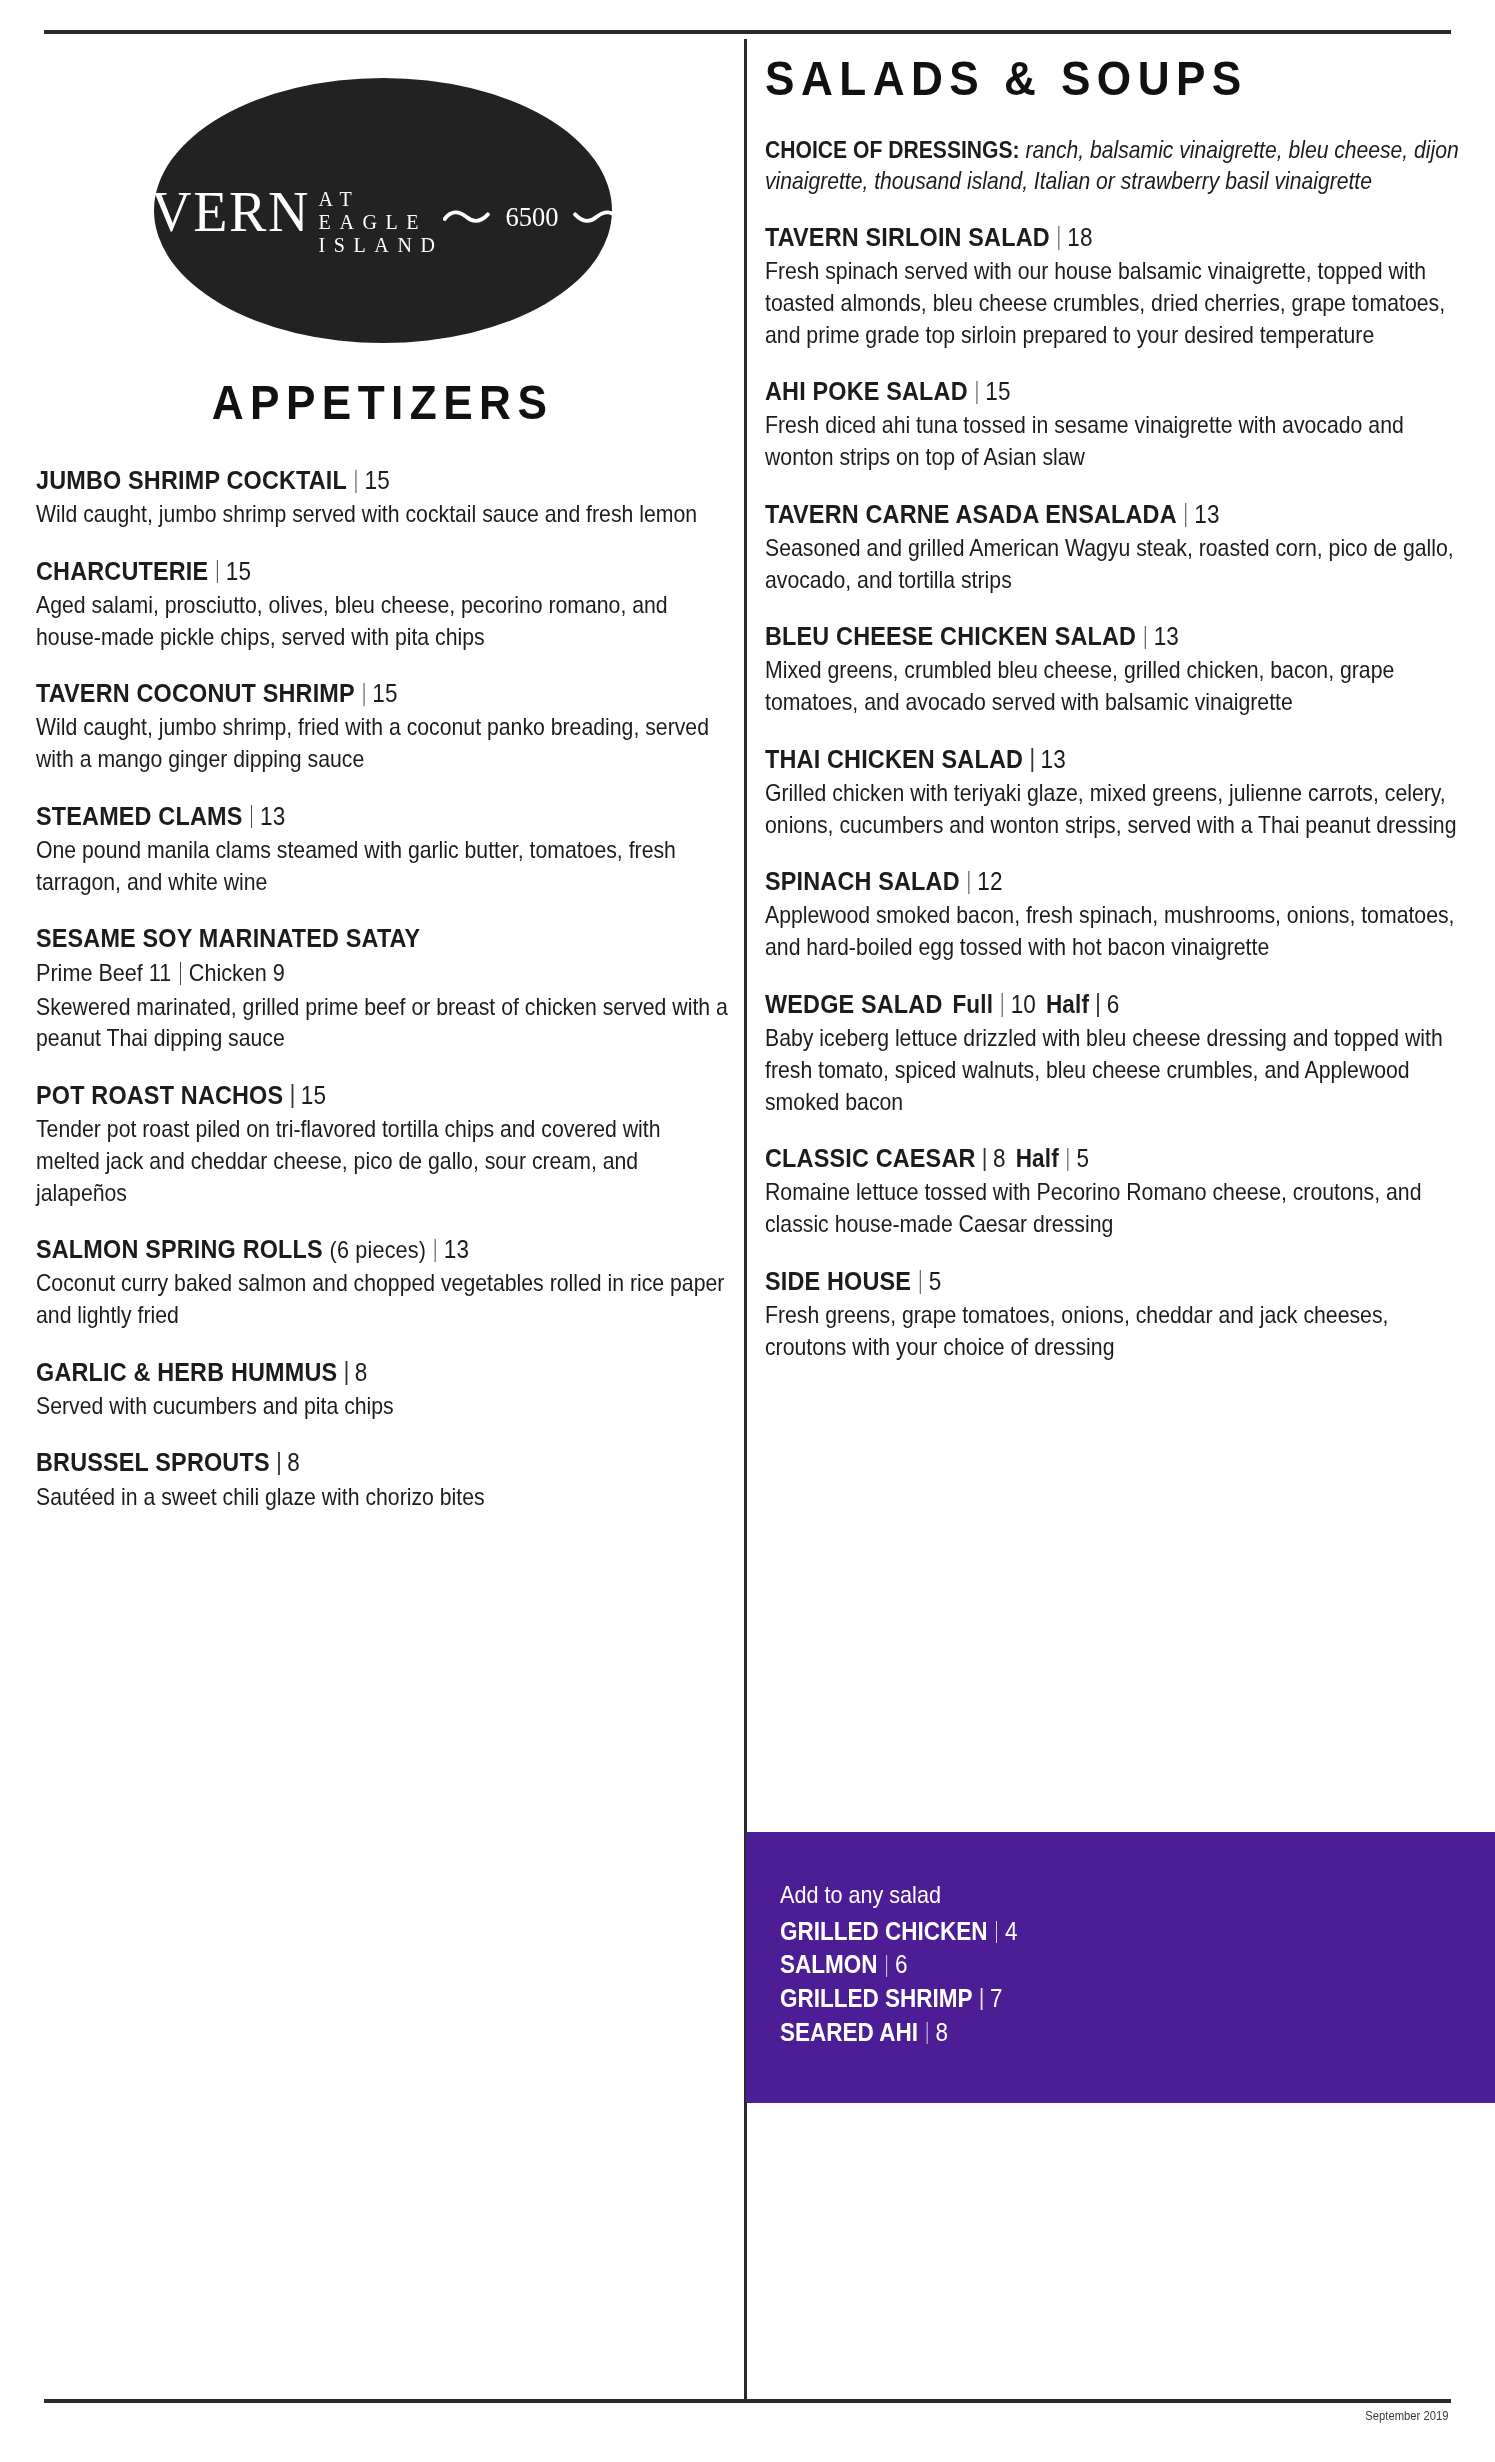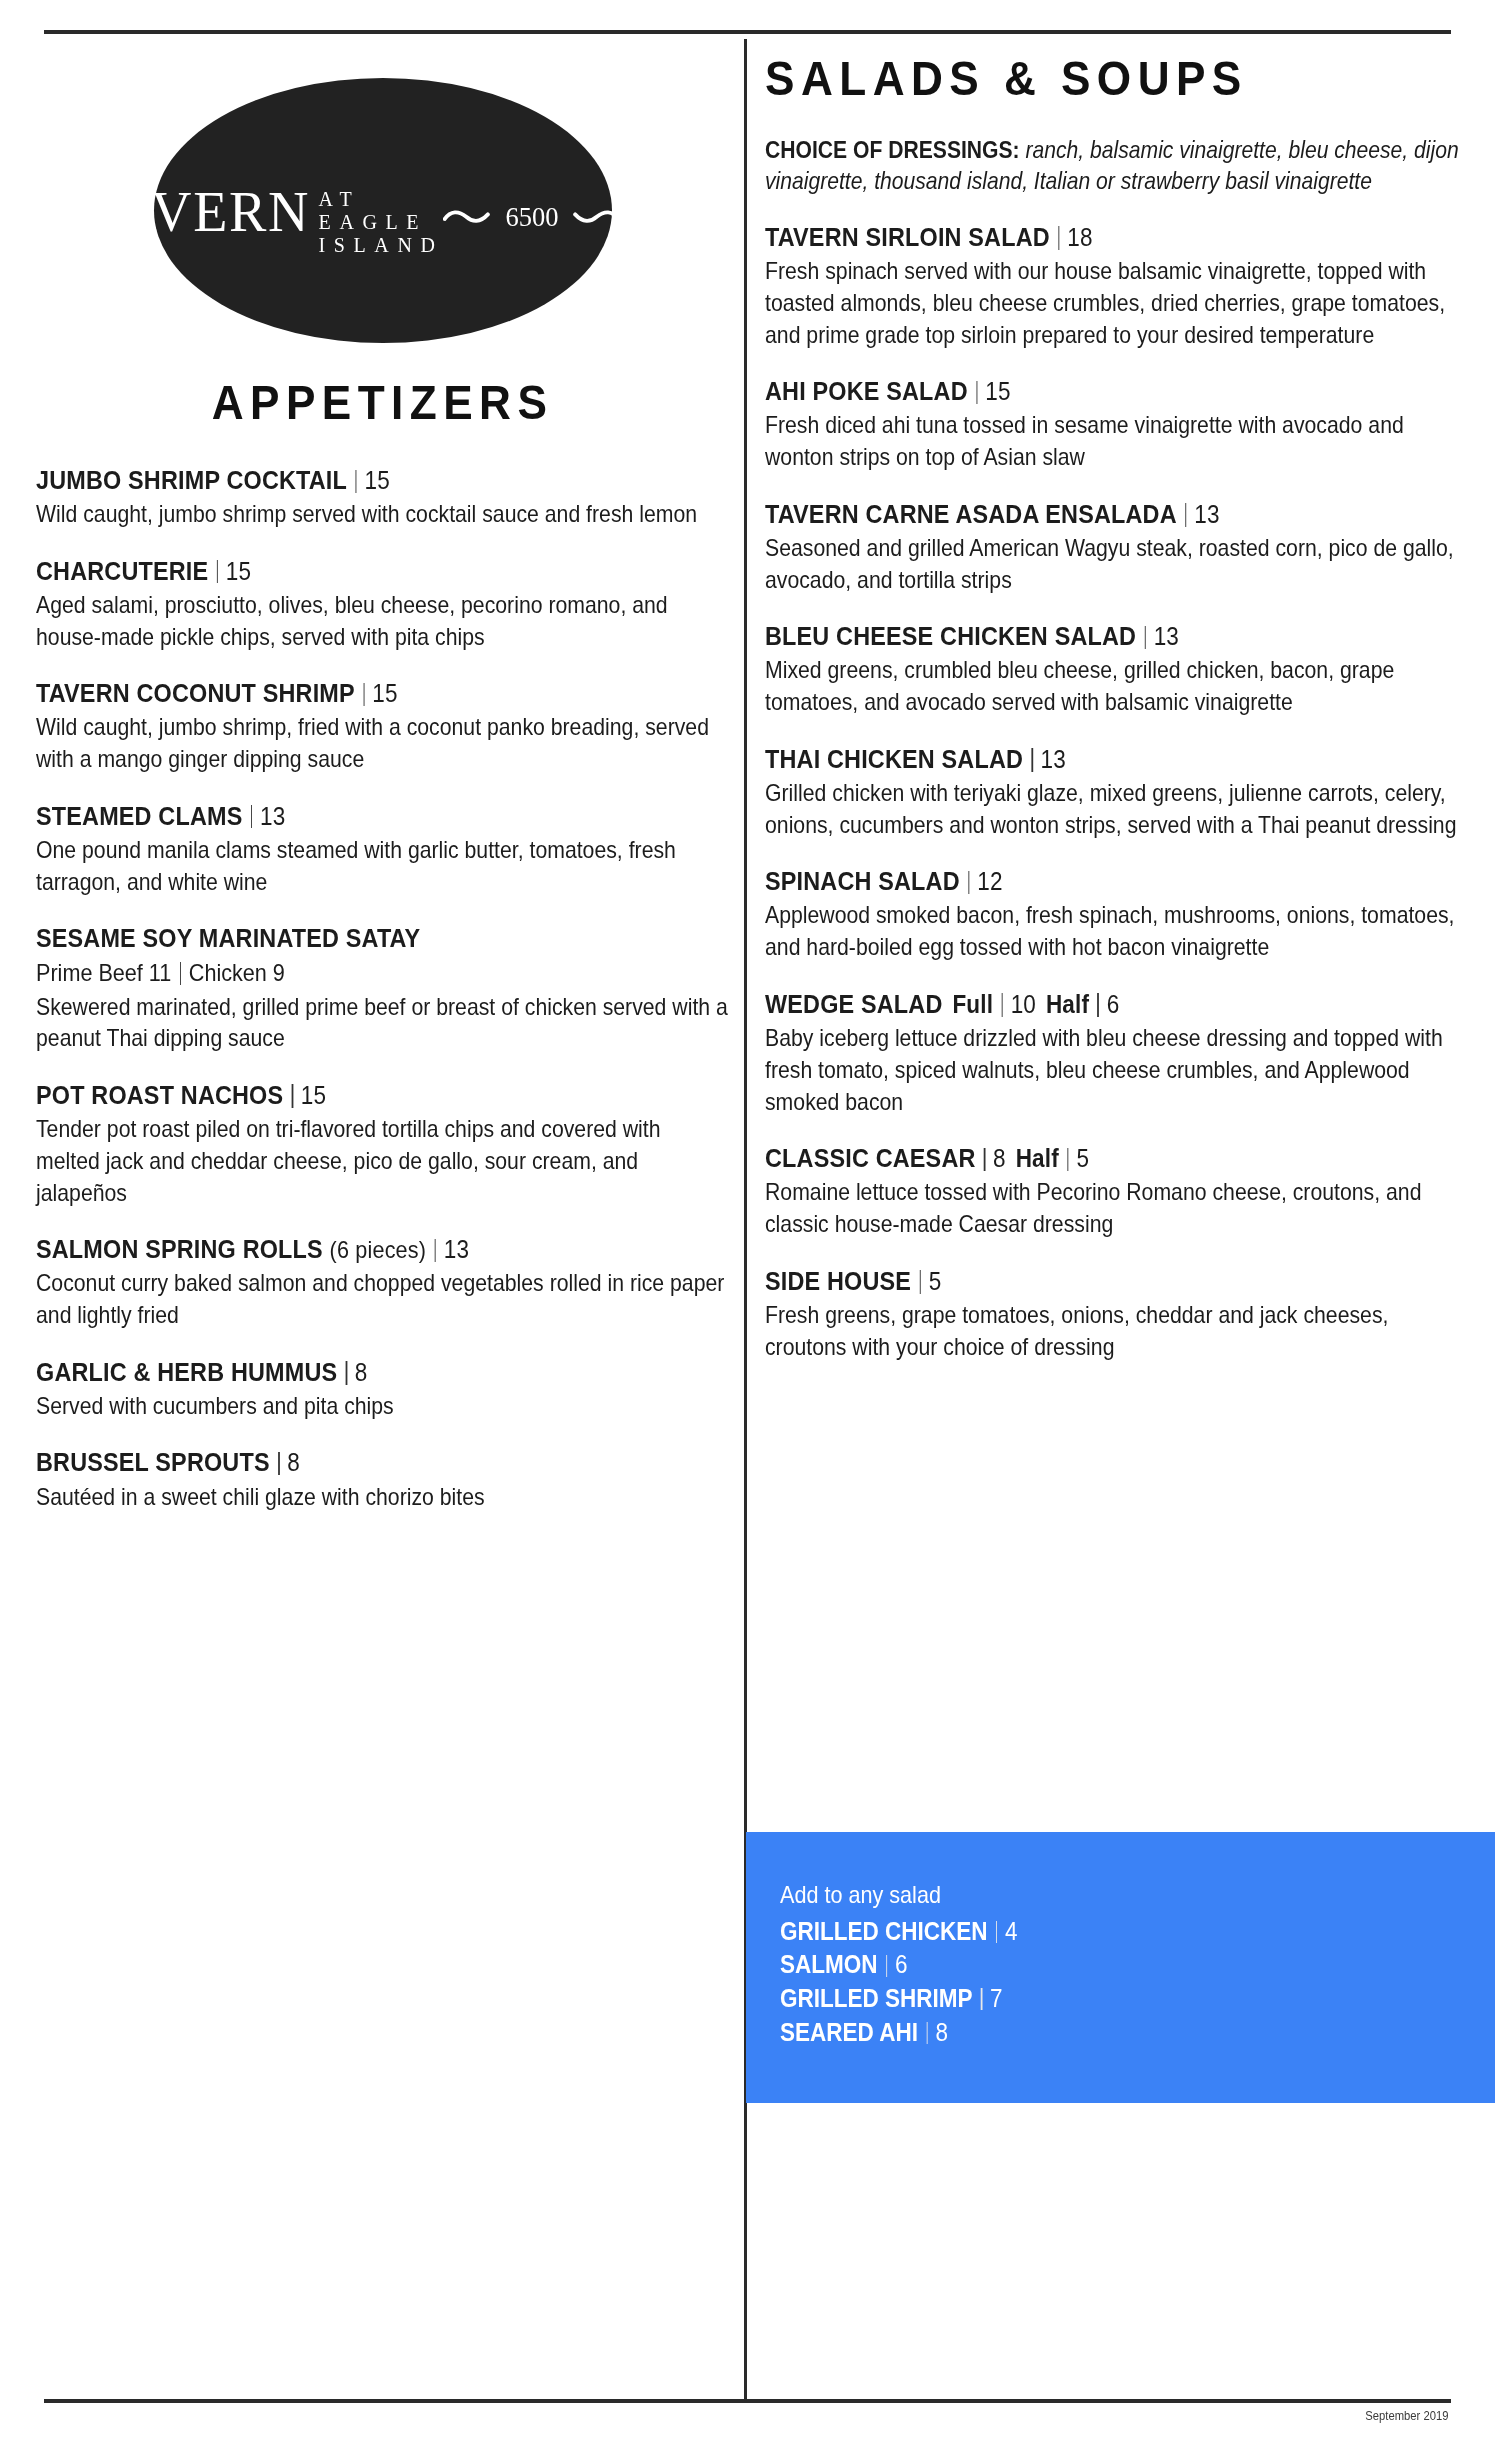--- a/index.html
+++ b/index.html
@@ -150,21 +150,21 @@
     transform:scaleX(0.885);
     transform-origin:left top;
     width:113%;
   }
 
   
   .addons{
     position:absolute;
     left:746px; top:1832px;
     width:749px; height:271px;
-    background:#3b82f6;
+    background:#4c1d95;
     color:#ffffff;
   }
   .addons-inner{padding:48px 0 0 34px;}
   .addons-lead{
     font-size:24px; font-weight:400; line-height:1.25;
     margin-bottom:4.7px;
     transform:scaleX(0.9); transform-origin:left center;
   }
   .addon-row{
     font-size:25px; font-weight:700; line-height:1.35;

